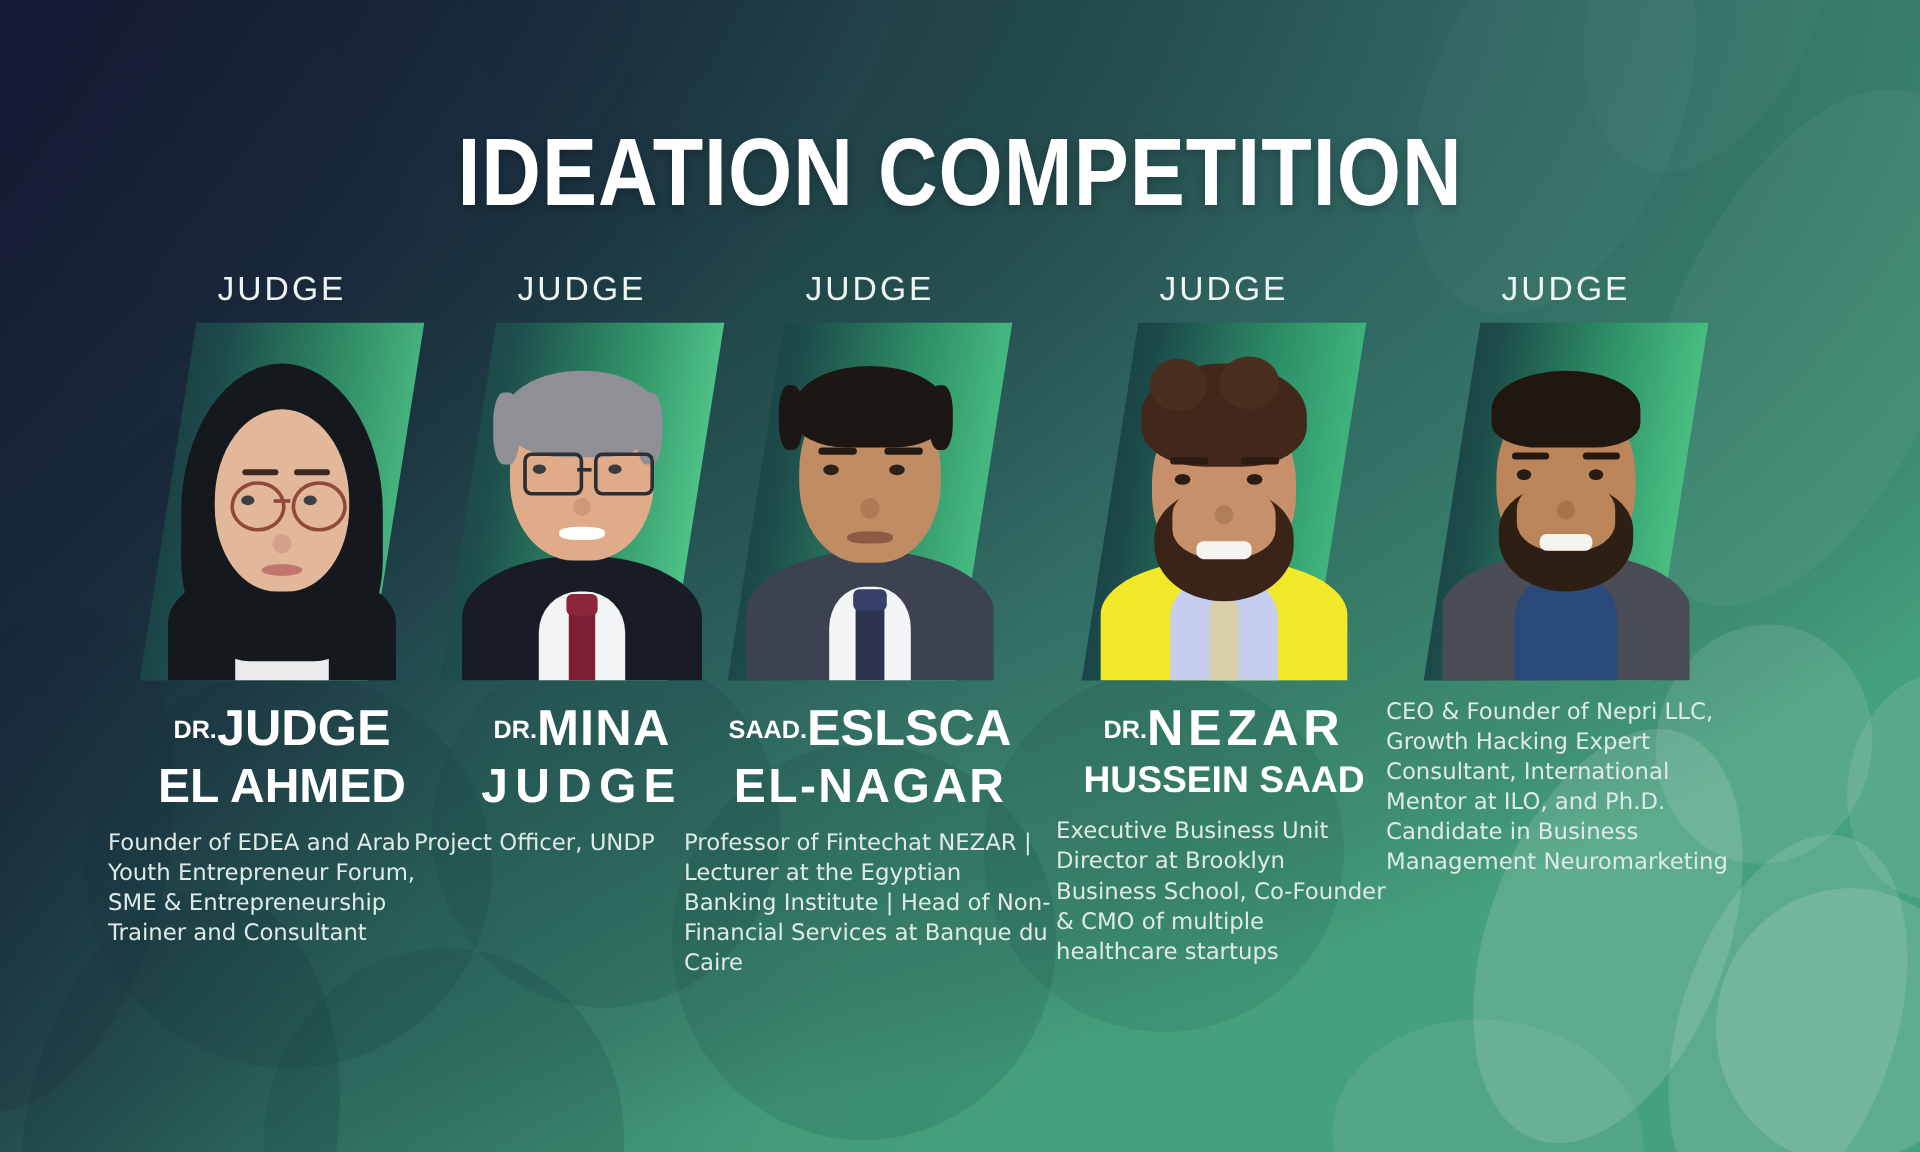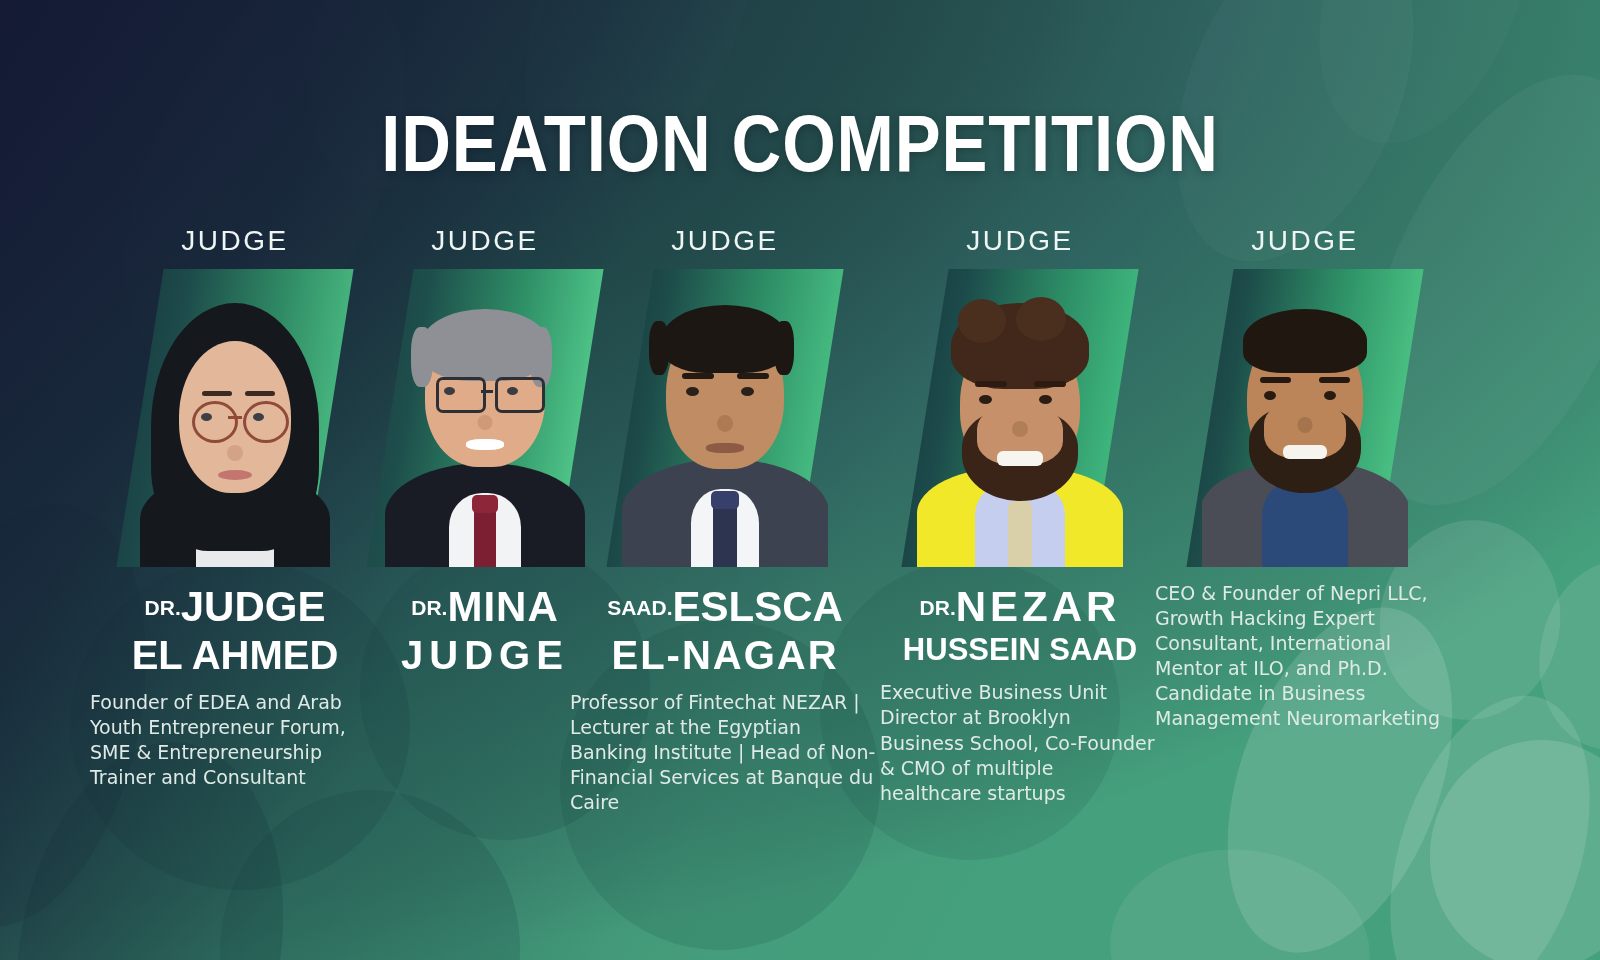--- a/index.html
+++ b/index.html
@@ -202,20 +202,21 @@
             <div class="face" style="top:118px;left:60.5%;width:11px;height:8px;background:#3a3c42;border-radius:50%;transform:none;"></div>
             <div class="face" style="top:146px;width:15px;height:15px;background:#cf9876;border-radius:50%;"></div>
             <div class="face" style="top:170px;width:38px;height:11px;background:#fff;border-radius:40%;"></div>
           </div>
         </div>
       </div>
       <div class="name">
         <span class="pre">DR.</span><span class="first" style="letter-spacing:1px;">MINA</span>
         <span class="last" style="letter-spacing:6px;">JUDGE</span>
       </div>
+      <div class="bio">Project Officer, UNDP</div>
     </div>
 
     <div class="card" style="left:570px;width:310px;">
       <div class="judge-label">JUDGE</div>
       <div class="frame-wrap">
         <div class="frame">
           <div class="frame-bg" style="background:linear-gradient(100deg,#14333a 0%,#1d4c4a 26%,#2e8f66 56%,#46bb81 80%,#2a6150 100%);"></div>
         </div>
         <div class="photo">
           <div class="ph-inner">

